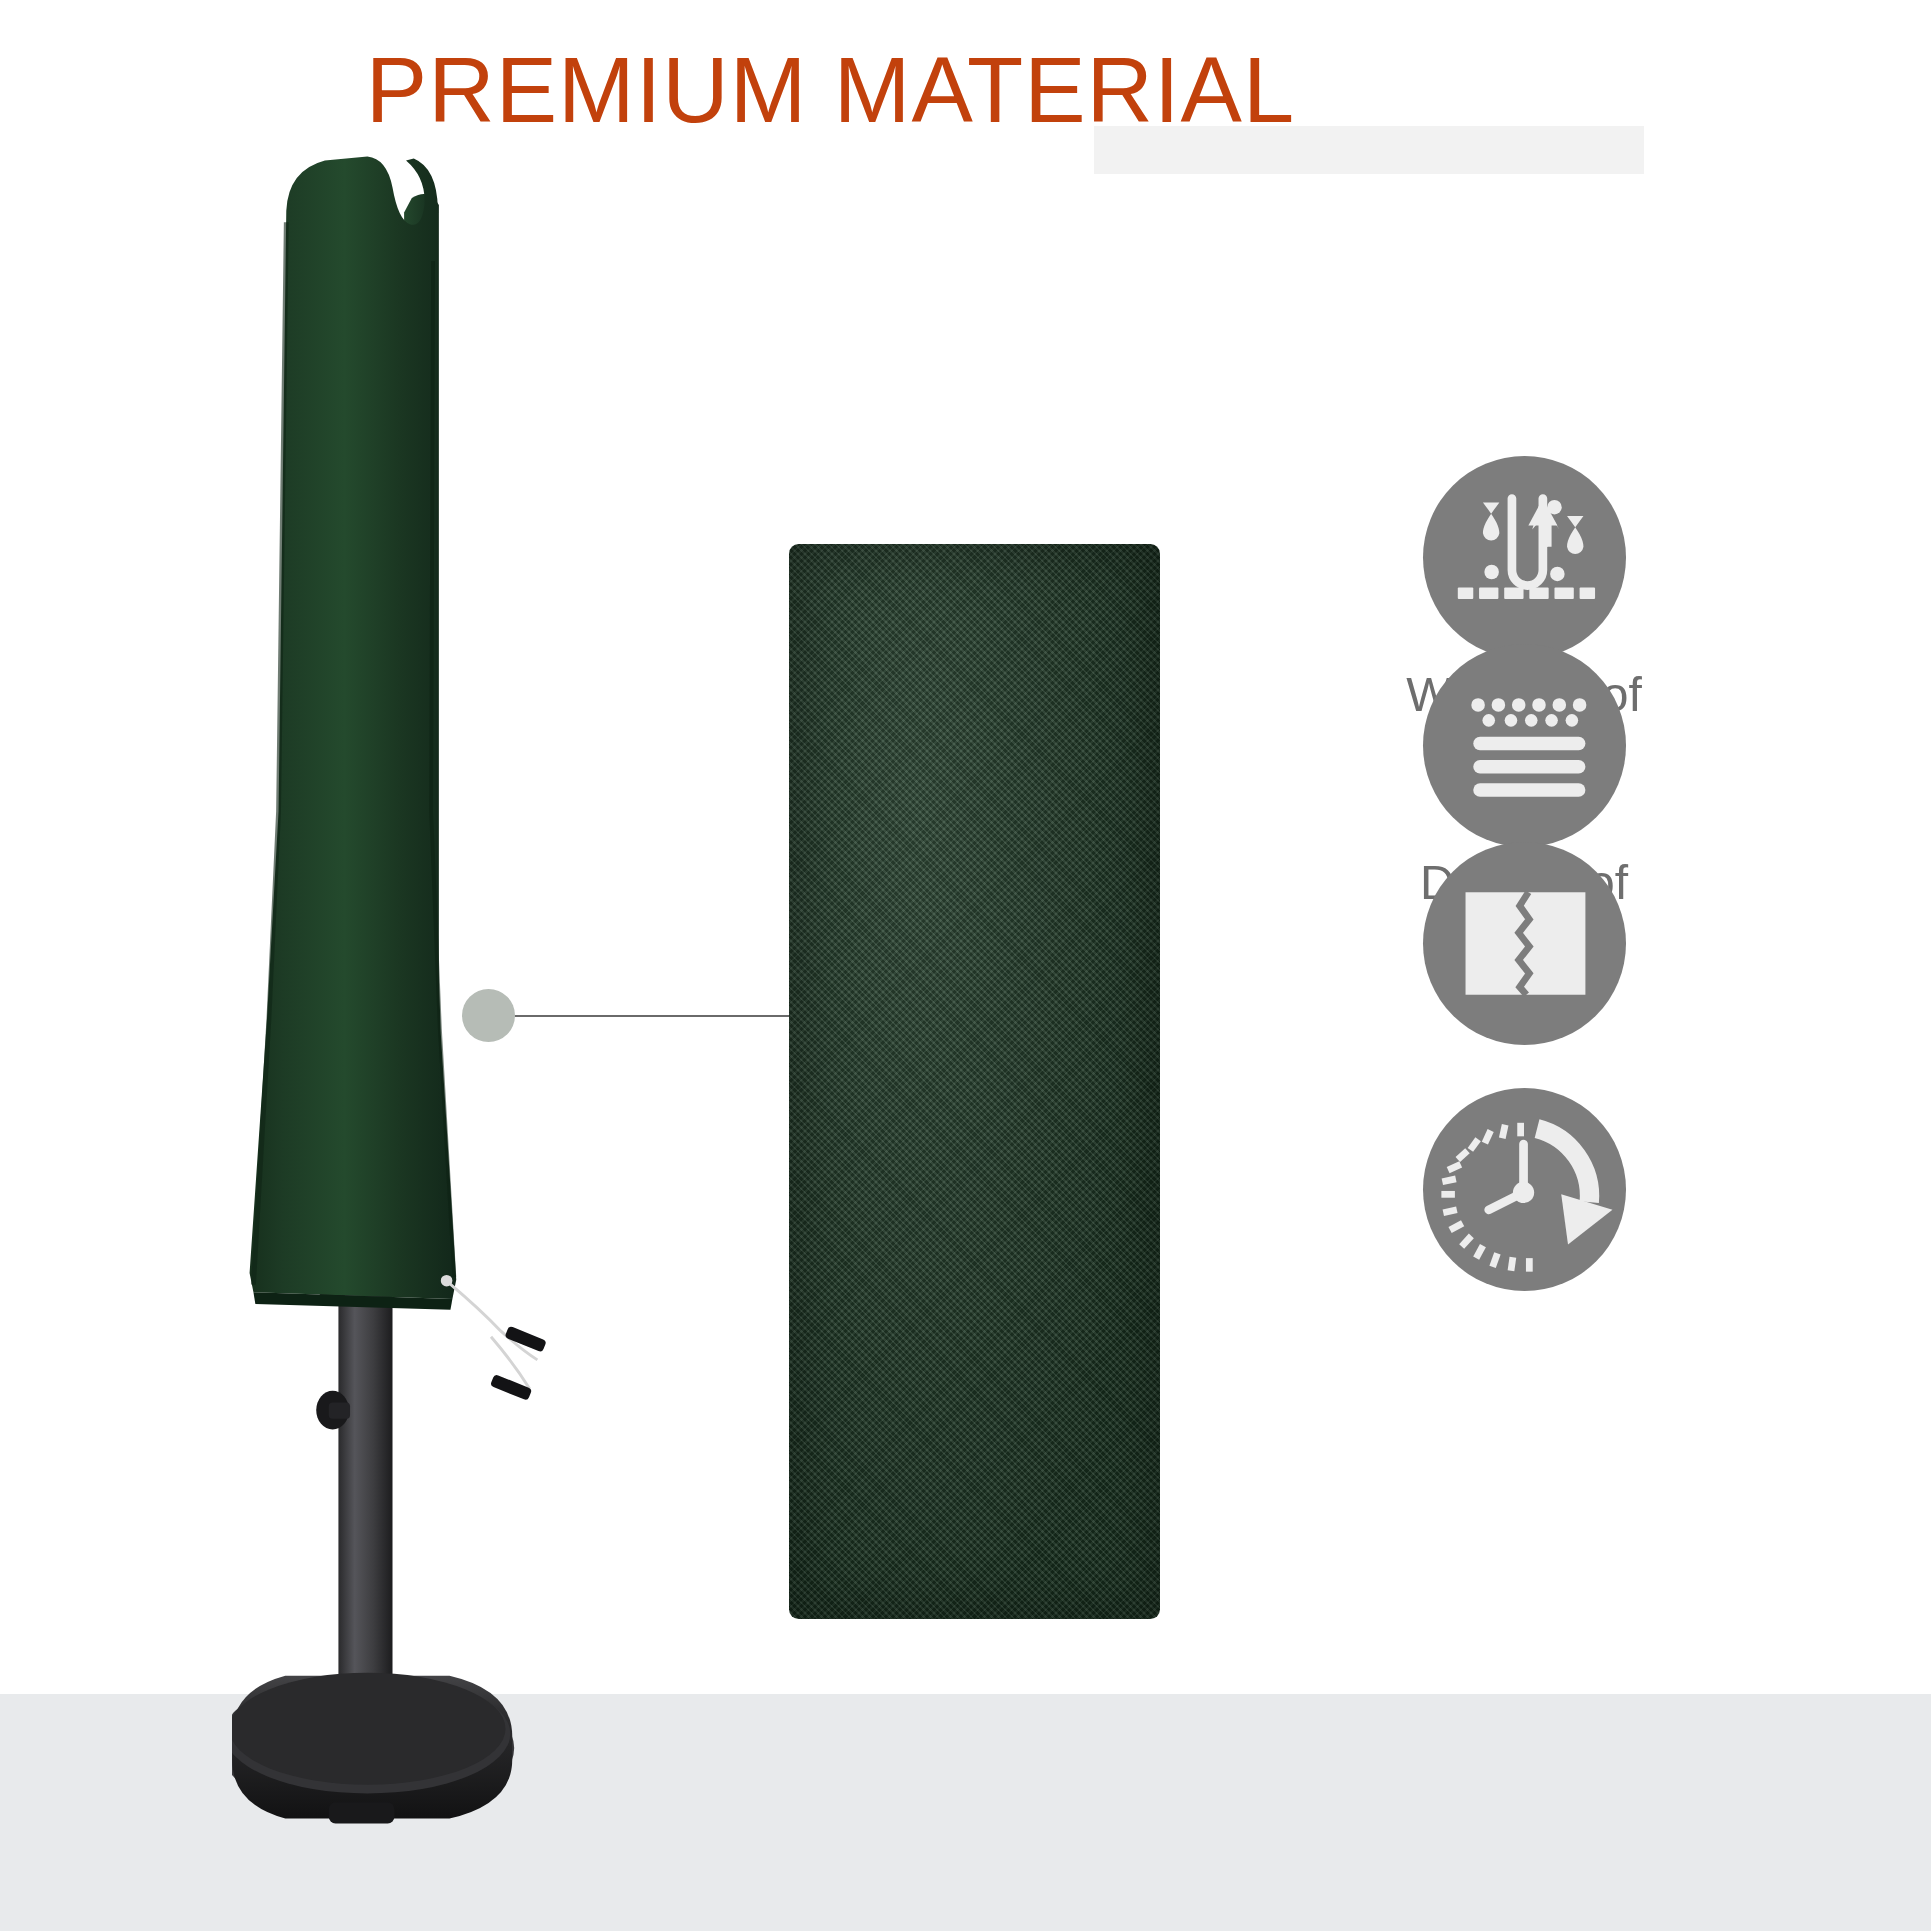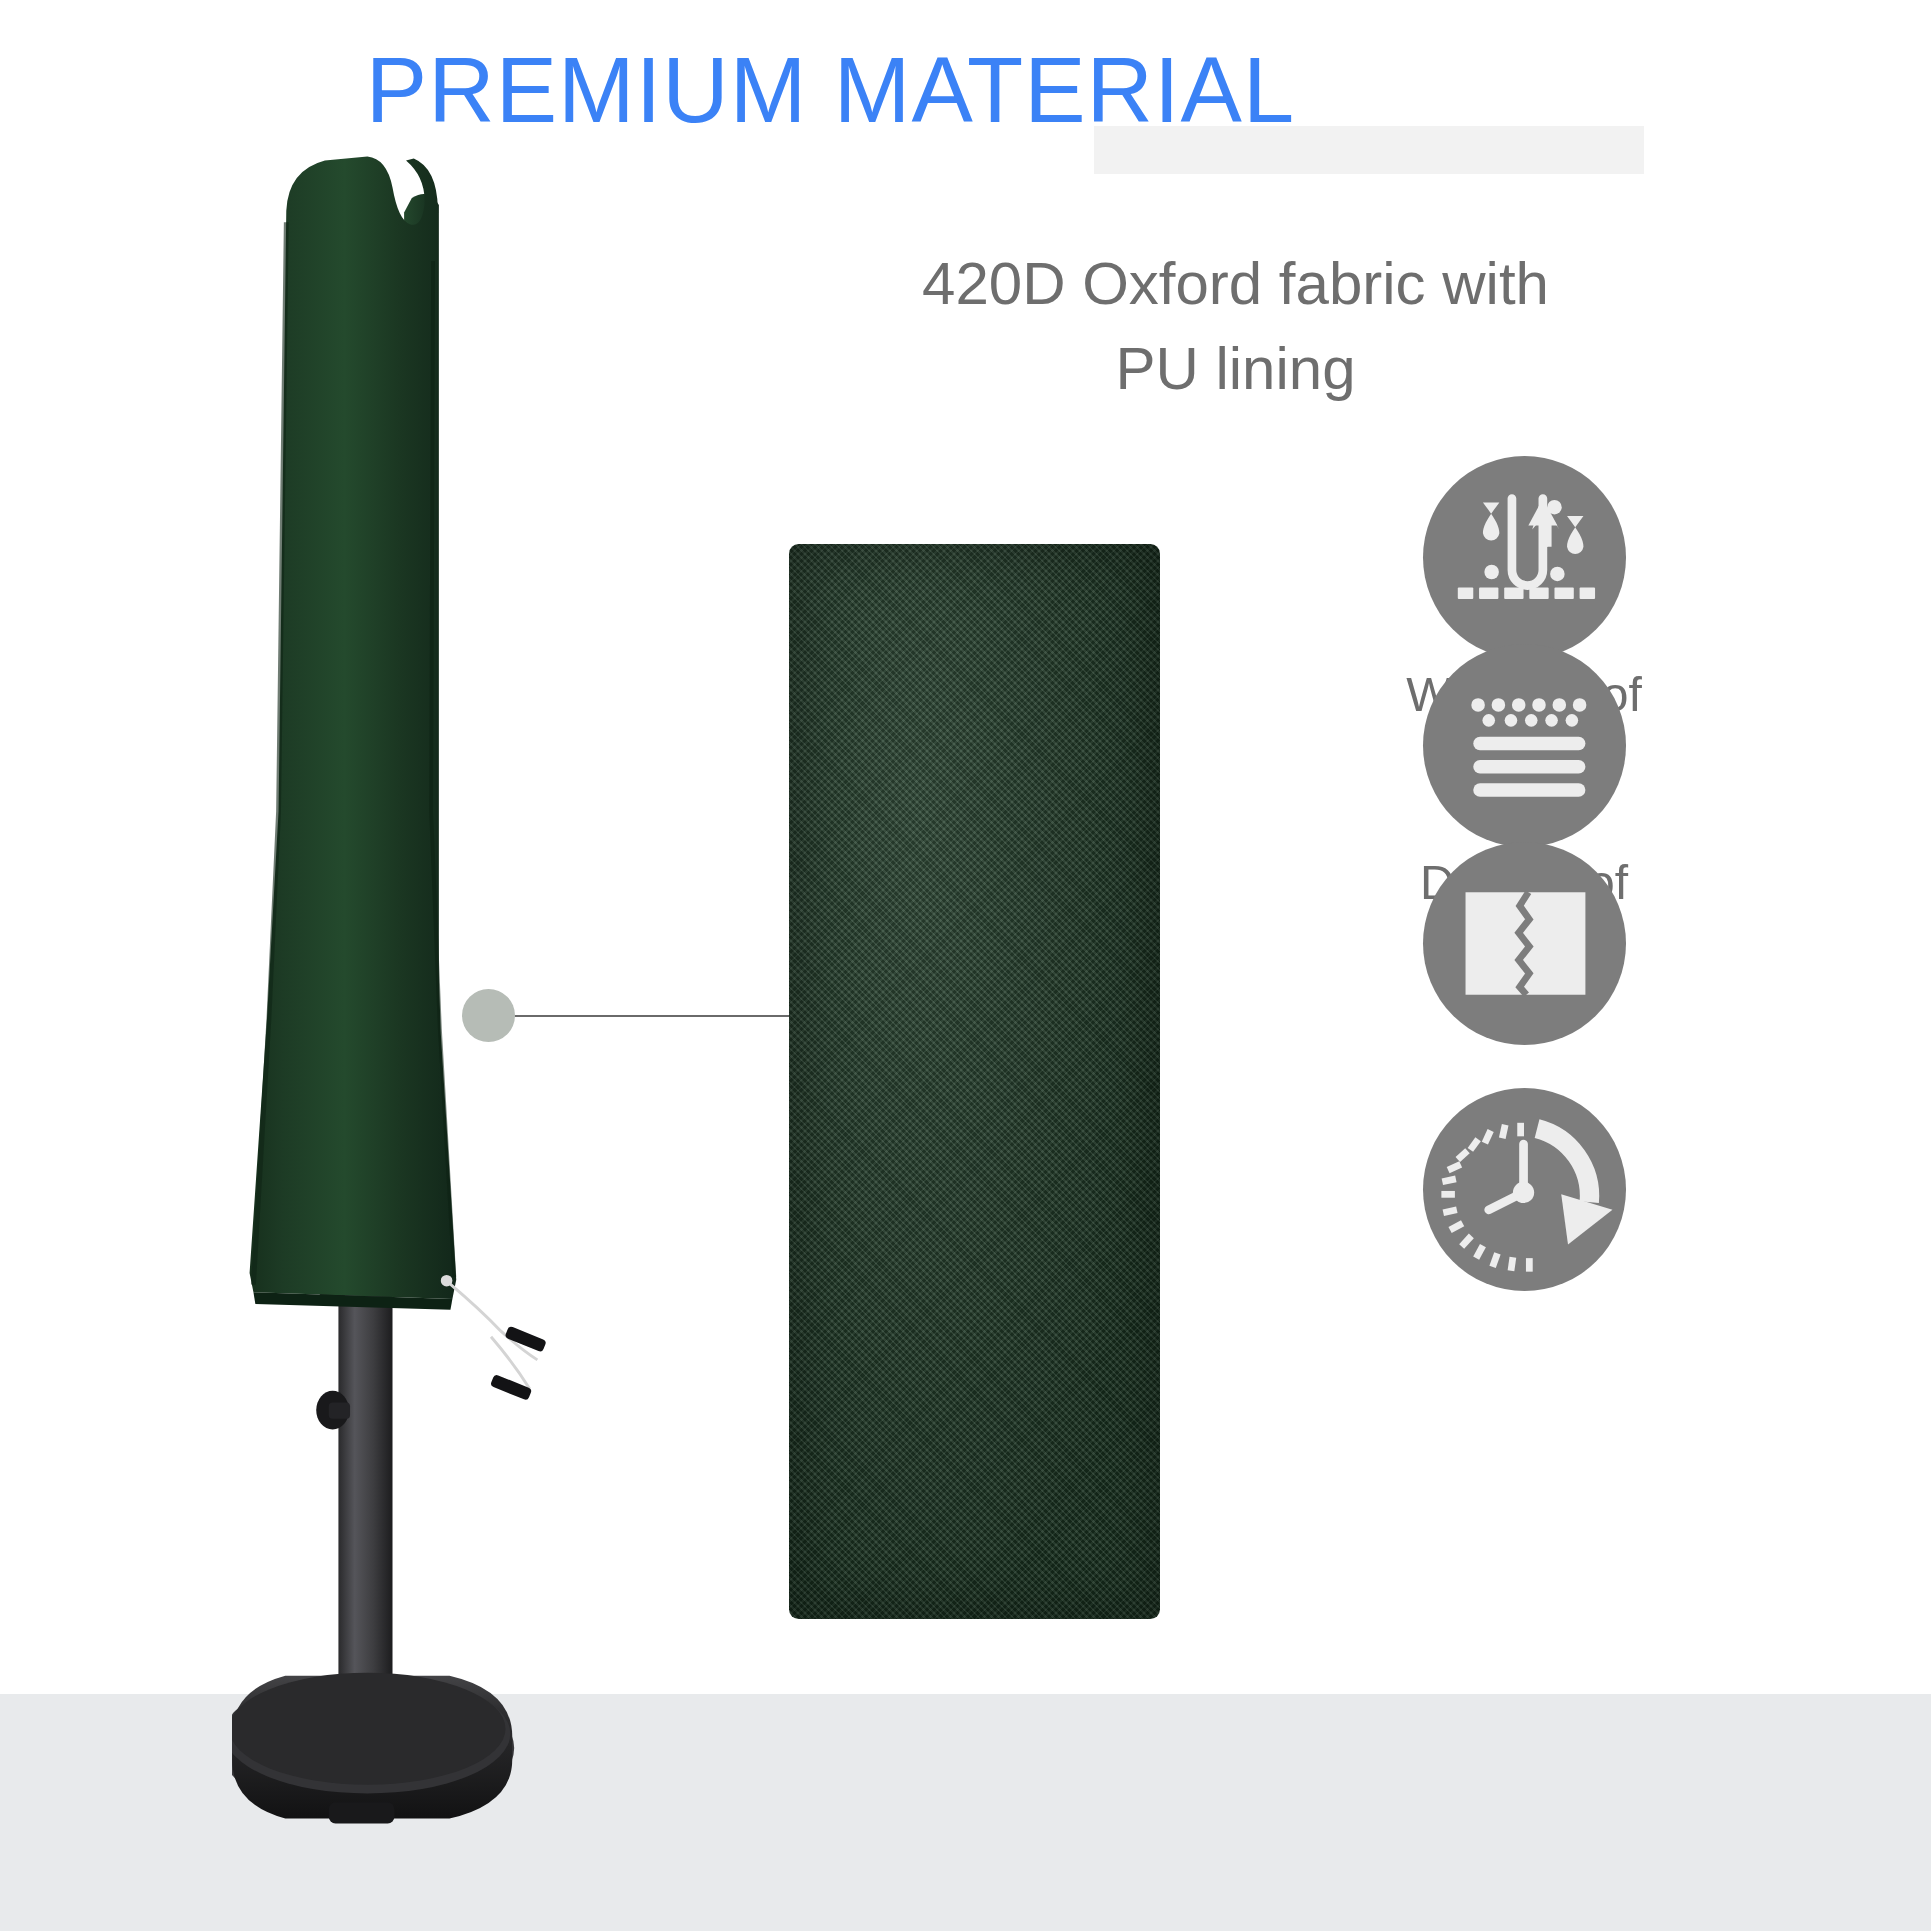--- a/index.html
+++ b/index.html
@@ -39,21 +39,21 @@
   }
   .headline {
     position: absolute;
     left: 0;
     top: 37px;
     width: 1661px;
     text-align: center;
     font-size: 92px;
     line-height: 106px;
     letter-spacing: 1px;
-    color: #3b82f6;
+    color: #c2410c;
     font-weight: 400;
     white-space: nowrap;
   }
   .subtitle {
     position: absolute;
     left: 830px;
     top: 241px;
     width: 811px;
     text-align: center;
     font-size: 60px;
@@ -152,24 +152,20 @@
 <body>
 
 <div id="stage">
 
   <div class="floor"></div>
 
   <div class="title-highlight"></div>
 
   <div class="headline">PREMIUM MATERIAL</div>
 
-  <div class="subtitle">
-    <div>420D Oxford fabric with</div>
-    <div>PU lining</div>
-  </div>
 
   <div class="product">
     <svg width="406" height="1719" viewBox="0 0 420 1780" xmlns="http://www.w3.org/2000/svg">
       <defs>
         <linearGradient id="coverGrad" x1="0" y1="0" x2="1" y2="0">
           <stop offset="0%" stop-color="#17301d"></stop>
           <stop offset="16%" stop-color="#1d3b25"></stop>
           <stop offset="46%" stop-color="#244a2d"></stop>
           <stop offset="72%" stop-color="#1b3722"></stop>
           <stop offset="100%" stop-color="#12271a"></stop>

